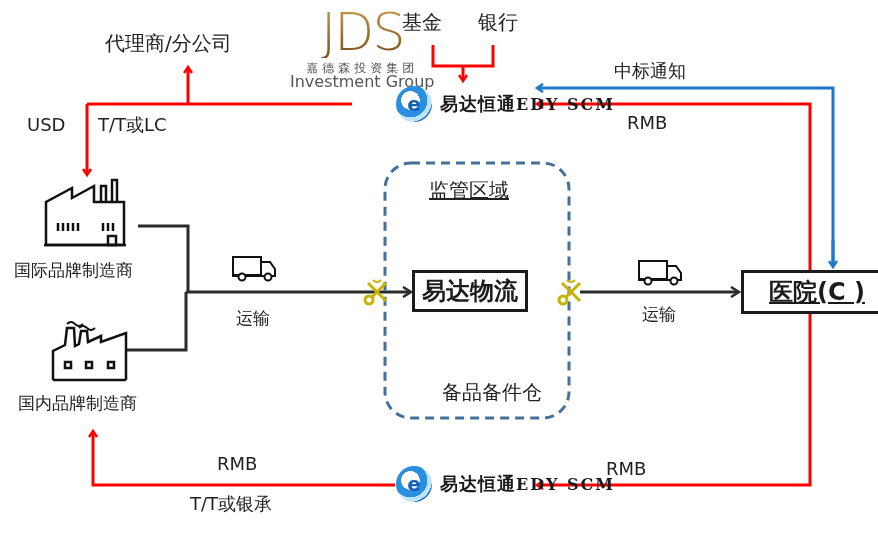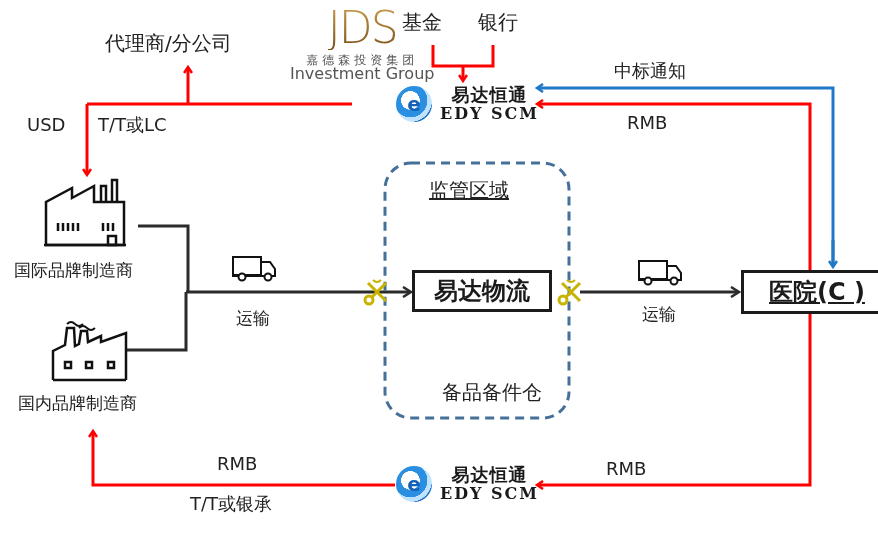--- a/index.html
+++ b/index.html
@@ -11,26 +11,26 @@
   .t18 { font-size:18px; }
   .t17 { font-size:17px; }
   .box { position:absolute; background:#fff; border:3px solid #1b1b1b;
          font-weight:bold; display:flex; align-items:center; justify-content:center;
          font-size:24px; color:#1b1b1b; box-sizing:border-box; }
   .edy { position:absolute; display:flex; align-items:center; }
   .edy .e-logo { width:36px; height:36px; border-radius:50%;
         background: radial-gradient(circle at 40% 40%, #ffffff 0 30%, #2a8fe0 31% 55%, #bfe3ff 56% 70%, #1b6fc4 71% 100%);
         display:flex; align-items:center; justify-content:center;
         color:#1461b8; font-weight:bold; font-size:20px; font-family:"DejaVu Sans", sans-serif; }
-  .edy .e-text { margin-left:8px; display:flex; flex-direction:column; align-items:center;
+  .edy .e-text { margin-left:8px; display:flex; flex-direction:row; align-items:center;
         font-family:"DejaVu Serif", "Liberation Serif", serif; font-weight:bold; color:#1a1a1a; }
   .edy .cn { font-size:18px; letter-spacing:1px; line-height:1; }
   .edy .en { font-size:16px; letter-spacing:2px; line-height:1; margin-top:2px; }
   .jds { position:absolute; display:flex; flex-direction:column; align-items:center; }
-  .jds .mark { font-family:"DejaVu Sans", sans-serif; font-size:44px; font-weight:300;
+  .jds .mark { font-family:"DejaVu Sans", sans-serif; font-size:52px; font-weight:300;
         color:#a0702a; letter-spacing:-2px; line-height:1;
         background:linear-gradient(180deg,#c99a4b,#7a4f17); -webkit-background-clip:text; background-clip:text;text-align:center; -webkit-text-fill-color:transparent; }
   .jds .sub1 { font-size:12px; color:#555; letter-spacing:4px; line-height:1; margin-top:4px; }
   .jds .sub2 { font-size:16px; color:#555; line-height:1; }
 </style>
 </head>
 <body>
 
 <svg class="canvas" width="878" height="533" viewBox="0 0 878 533">
   <defs>
@@ -150,14 +150,14 @@
 <div class="lbl t18" style="left:217px;top:455px;">RMB</div>
 <div class="lbl t18" style="left:190px;top:495px;">T/T或银承</div>
 <div class="lbl t17" style="left:236px;top:310px;">运输</div>
 <div class="lbl t17" style="left:642px;top:306px;">运输</div>
 
 <div class="lbl t17" style="left:14px;top:262px;">国际品牌制造商</div>
 <div class="lbl t17" style="left:18px;top:395px;">国内品牌制造商</div>
 <div class="lbl t20" style="left:429px;top:180px;text-decoration:underline;">监管区域</div>
 <div class="lbl t20" style="left:416px;top:382px;margin-left:26px;">备品备件仓</div>
 
-<div class="box" style="left:412px;top:270px;width:140px;height:42px;">易达物流</div>
+<div class="box" style="left:412px;top:270px;width:116px;height:42px;">易达物流</div>
 <div class="box" style="left:741px;top:270px;width:152px;height:44px;text-decoration:underline;">医院(C )</div>
 
 </body></html>

